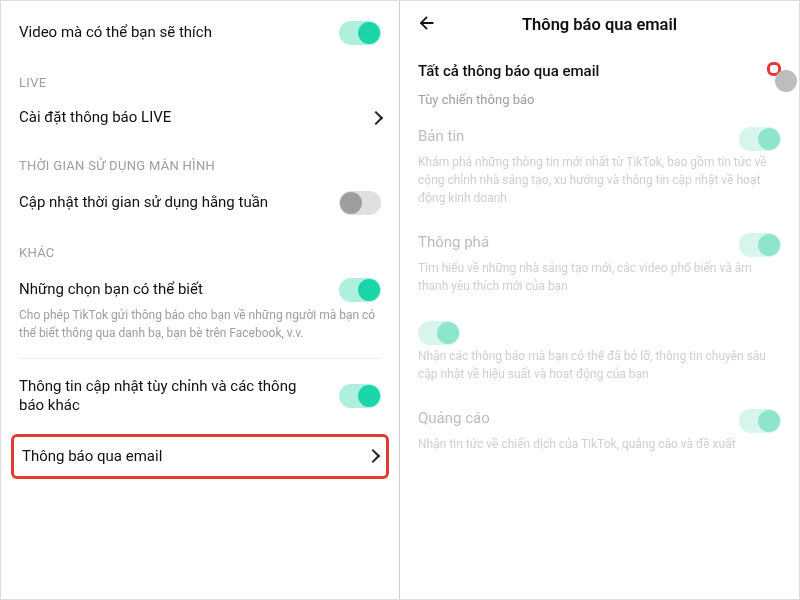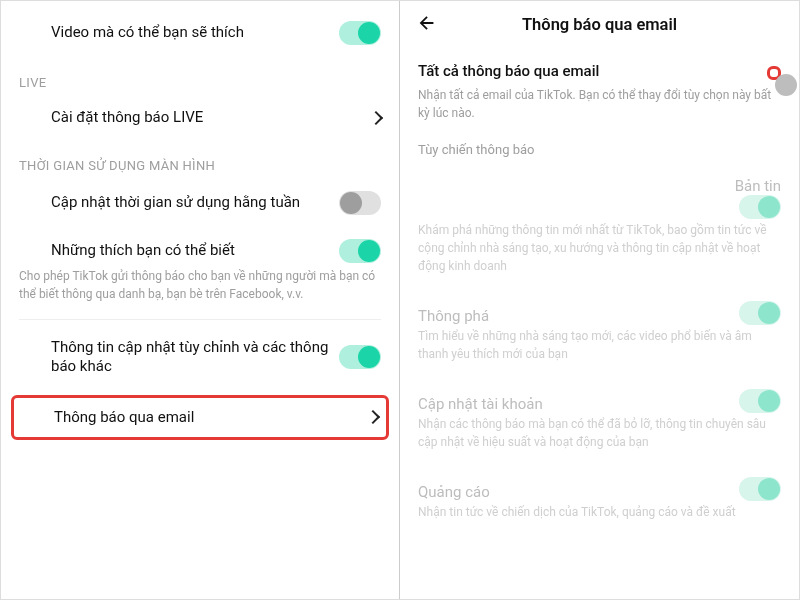--- a/index.html
+++ b/index.html
@@ -10,21 +10,21 @@
       display: flex;
       border: 1px solid #ddd;
     }
     .pane { height: 100%; overflow: hidden; }
     .left { width: 50%; border-right: 1px solid #ccc; padding: 8px 0; }
     .right { width: 50%; padding: 0; }
     .row {
       display: flex; align-items: center; justify-content: space-between;
       padding: 12px 18px;
     }
-    .row-title { font-size: 15px; color: #111; line-height: 1.3; margin-left: 32px; }
+    .row-title { font-size: 15px; color: #111; line-height: 1.3; }
     .section-header {
       font-size: 13px; color: #9e9e9e; letter-spacing: 0.3px;
       padding: 18px 18px 6px;
     }
     .sub-text { font-size: 12px; color: #9e9e9e; line-height: 1.5; padding: 0 18px 10px; }
     .divider { height: 1px; background: #eee; margin: 6px 18px; }
     .chev-right {
       width: 10px; height: 10px;
       border-top: 2px solid #222; border-right: 2px solid #222;
       transform: rotate(45deg);
@@ -53,21 +53,21 @@
       position:absolute; left:16px; top:50%; transform:translateY(-50%);
     }
     .back-arrow svg { width:22px;height:22px; }
     .header-title { font-size:16.5px; font-weight:600; color:#111; }
     .right-row { padding: 14px 18px; }
     .right-title { font-size:15px; color:#111; }
     .right-sub { font-size:12px; color:#9e9e9e; line-height:1.5; padding:4px 18px 10px;}
     .muted-title { color:#bdbdbd; font-size:15px; }
     .muted-sub { font-size:12px; color:#cfcfcf; line-height:1.5; padding:2px 18px 12px;}
     .section-lbl { font-size:13px; color:#9e9e9e; padding: 10px 18px 6px;}
-    .flex-between{display:flex;align-items:flex-end;justify-content:space-between;}
+    .flex-between{display:flex;align-items:flex-start;justify-content:space-between;}
   </style>
 </head>
 <body>
 
 <div class="pane left">
 
   <div class="row">
     <span class="row-title">Video mà có thể bạn sẽ thích</span>
     <span class="toggle on">
         <span class="kn"></span>
@@ -81,22 +81,23 @@
   </div>
 
   <div class="section-header">THỜI GIAN SỬ DỤNG MÀN HÌNH</div>
   <div class="row">
     <span class="row-title">Cập nhật thời gian sử dụng hằng tuần</span>
     <span class="toggle off">
         <span class="kn"></span>
       </span>
   </div>
 
+  <div class="section-header">KHÁC</div>
   <div class="row" style="padding-bottom:4px;">
-    <span class="row-title">Những thích bạn có thể biết</span>
+    <span class="row-title">Những chọn bạn có thể biết</span>
     <span class="toggle on">
         <span class="kn"></span>
       </span>
   </div>
   <div class="sub-text">Cho phép TikTok gửi thông báo cho bạn về những người mà bạn có thể biết thông qua danh bạ, bạn bè trên Facebook, v.v.</div>
 
   <div class="divider"></div>
 
   <div class="row">
     <span class="row-title" style="max-width:280px;">Thông tin cập nhật tùy chỉnh và các thông báo khác</span>
@@ -124,42 +125,40 @@
     </span>
     <span class="header-title">Thông báo qua email</span>
   </div>
 
   <div class="right-row flex-between" style="padding-bottom:2px;">
     <span class="right-title" style="font-weight:500;">Tất cả thông báo qua email</span>
     <span class="red-box-inline">
       <span class="toggle off-light"><span class="kn"></span></span>
     </span>
   </div>
-  <div class="right-sub">Nhận tất cả email của TikTok. Bạn có thể thay đổi tùy chọn này bất kỳ lúc nào.</div>
 
   <div class="section-lbl">Tùy chiến thông báo</div>
 
-  <div class="right-row flex-between" style="padding-bottom:0;flex-direction:column;">
+  <div class="right-row flex-between" style="padding-bottom:0;">
     <span class="muted-title">Bản tin</span>
     <span class="toggle dis-on">
         <span class="kn"></span>
       </span>
   </div>
   <div class="muted-sub">Khám phá những thông tin mới nhất từ TikTok, bao gồm tin tức về cộng chỉnh nhà sáng tạo, xu hướng và thông tin cập nhật về hoạt động kinh doanh</div>
 
   <div class="right-row flex-between" style="padding-bottom:0;">
     <span class="muted-title">Thông phá</span>
     <span class="toggle dis-on">
         <span class="kn"></span>
       </span>
   </div>
   <div class="muted-sub">Tìm hiểu về những nhà sáng tạo mới, các video phổ biến và âm thanh yêu thích mới của bạn</div>
 
   <div class="right-row flex-between" style="padding-bottom:0;">
-    <span class="muted-title">Cập nhật tài khoản</span>
     <span class="toggle dis-on">
         <span class="kn"></span>
       </span>
   </div>
   <div class="muted-sub">Nhận các thông báo mà bạn có thể đã bỏ lỡ, thông tin chuyên sâu cập nhật về hiệu suất và hoạt động của bạn</div>
 
   <div class="right-row flex-between" style="padding-bottom:0;">
     <span class="muted-title">Quảng cáo</span>
     <span class="toggle dis-on">
         <span class="kn"></span>

